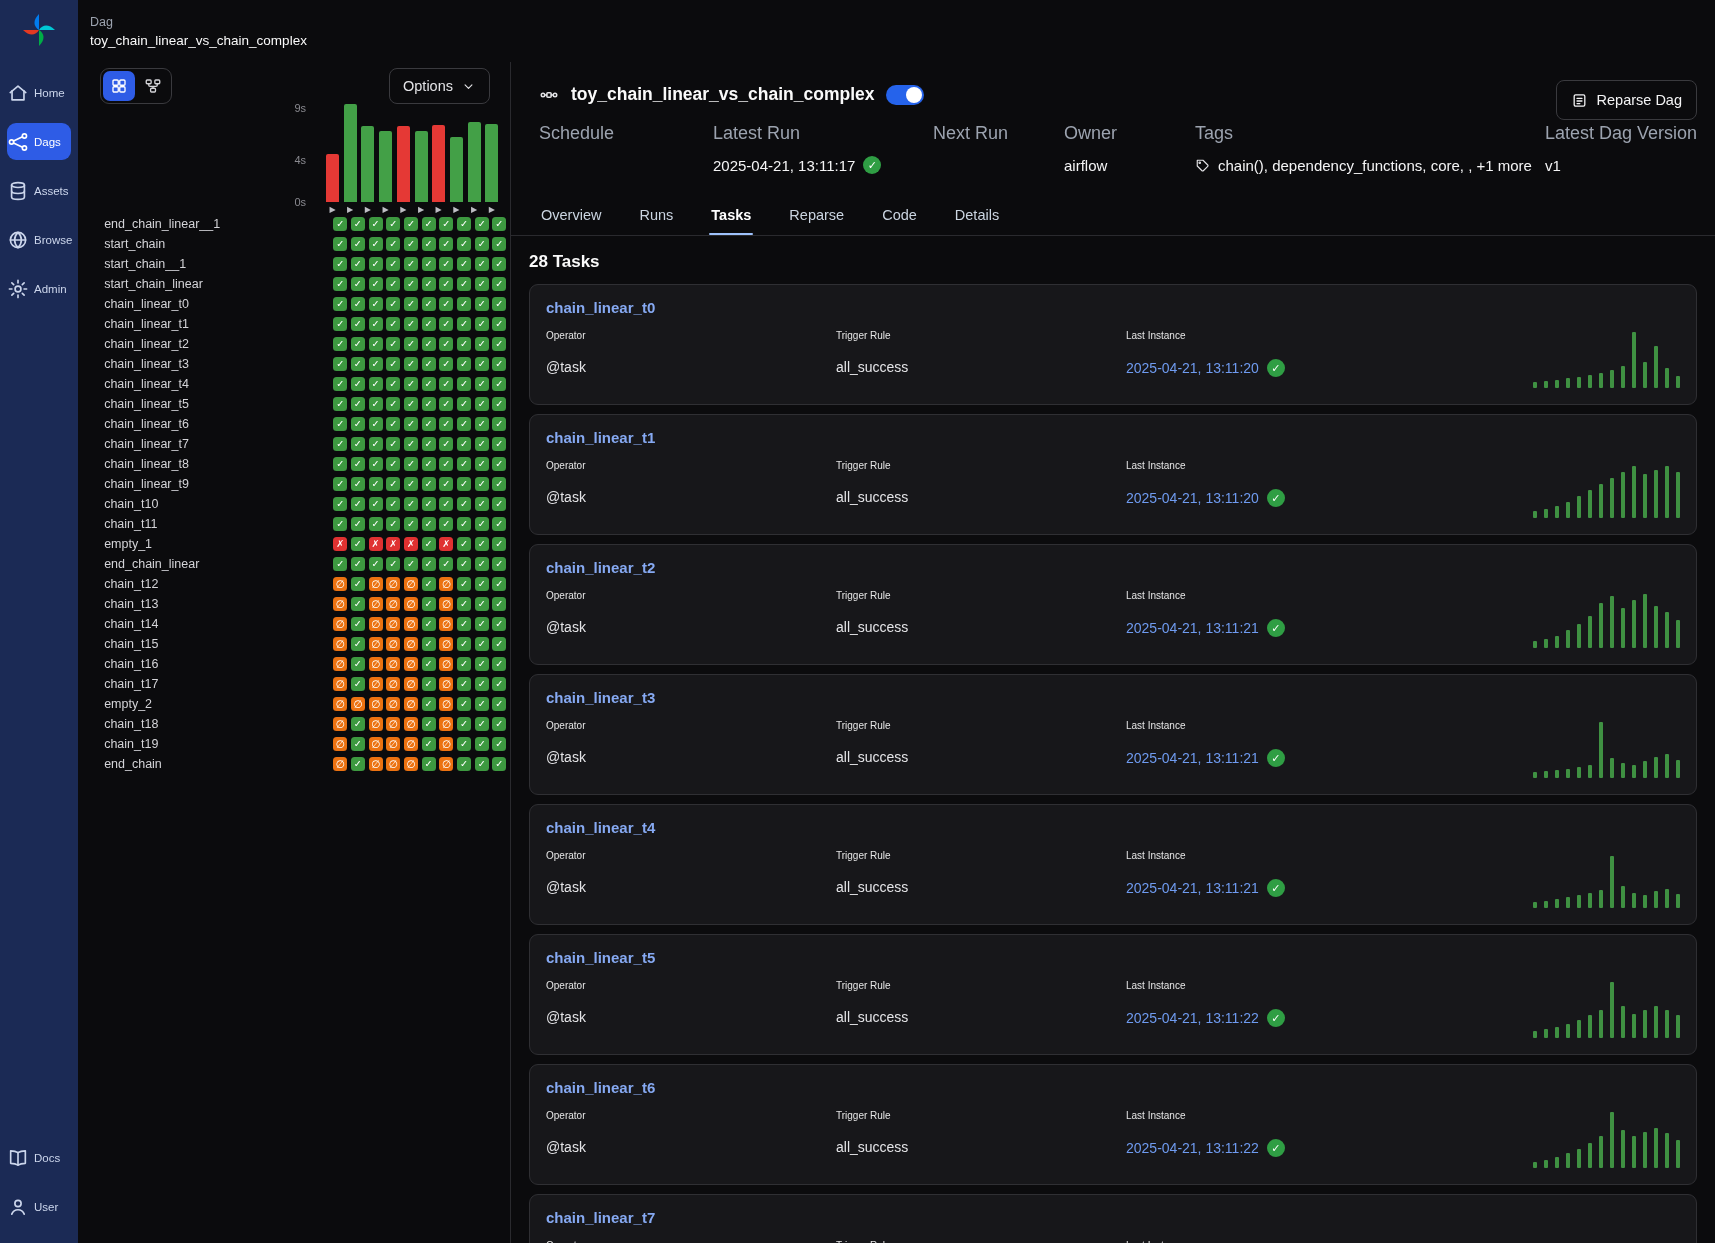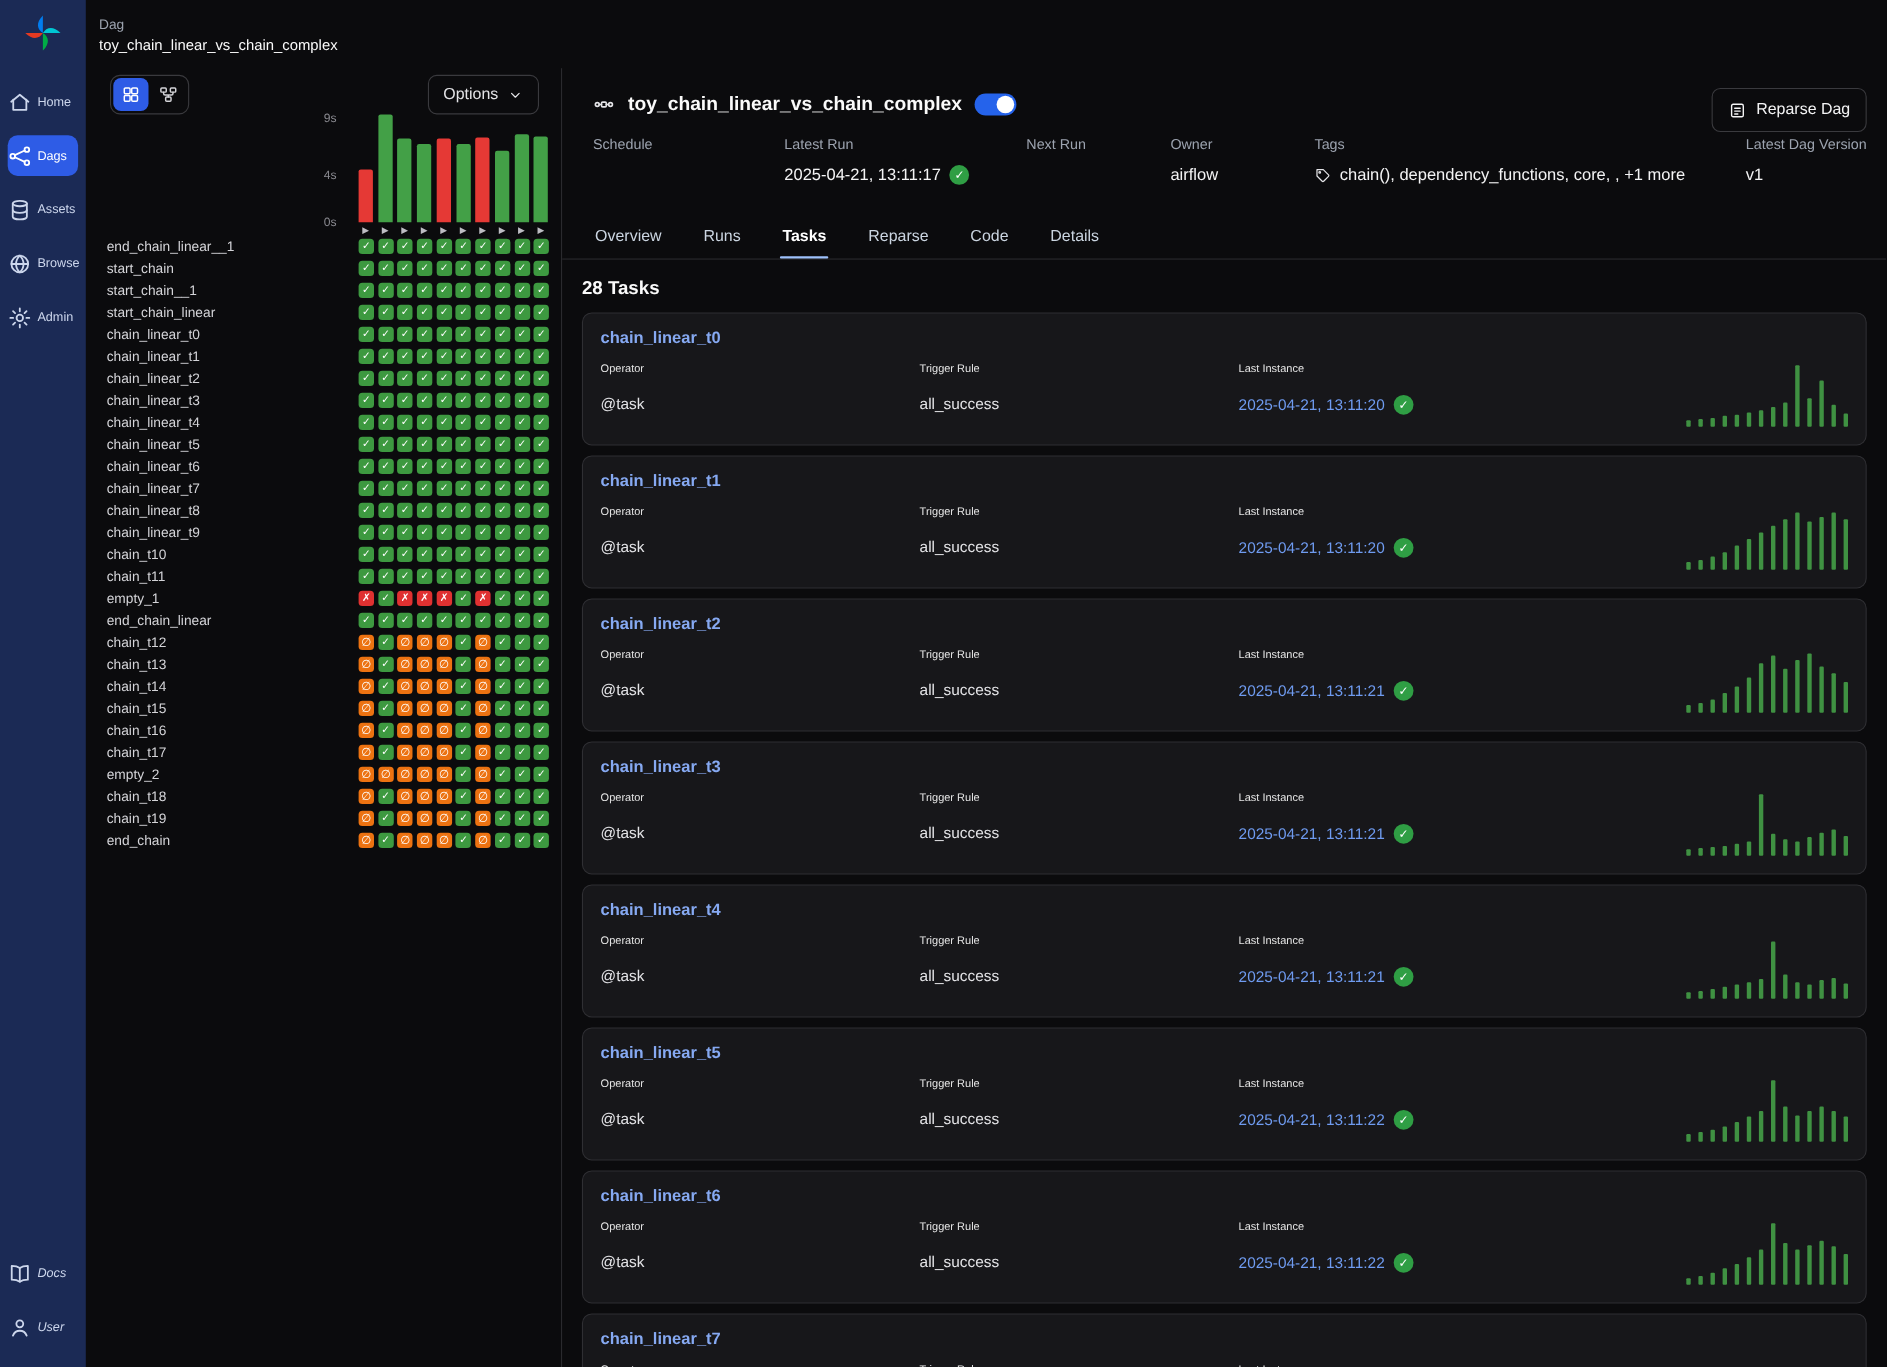--- a/index.html
+++ b/index.html
@@ -12,21 +12,21 @@
   .app { display:flex; width:100%; height:100%; }
 
   
   .sidebar { width:78px; flex-shrink:0; background:#1b2a55; display:flex; flex-direction:column; align-items:center; }
   .logo { margin:10px 0 24px; width:40px; height:40px; cursor:pointer; }
   .nav { display:flex; flex-direction:column; align-items:center; width:100%; }
   .nav-item { width:64px; padding:8px 0 7px; border-radius:9px; display:flex; align-items:center; gap:5px; margin-bottom:12px; color:#ccd6ec; cursor:pointer; }
   .nav-item.active { background:#2e5ce6; color:#fff; }
   .nav-ic svg { width:22px; height:22px; }
   .nav-label { font-size:11.5px; }
-  .sidebar-bottom { margin-top:auto; margin-bottom:6px;font-style:italic; }
+  .sidebar-bottom { margin-top:auto; margin-bottom:6px; }
 
   
   .main { flex:1; display:flex; flex-direction:column; min-width:0; }
   .topbar { height:62px; flex-shrink:0; display:flex; align-items:center; padding:0 18px 0 12px; }
   .bc-label { font-size:12.5px; color:#9ca3af; }
   .bc-value { font-size:13.5px; color:#fafafa; margin-top:4px; cursor:pointer; }
   .topbar-right { margin-left:auto; display:flex; align-items:center; gap:10px; }
   .searchbox { width:198px; height:38px; background:#1f1f24; border:1px solid #35353a; border-radius:8px; display:flex; align-items:center; padding:0 11px; gap:9px; color:#a1a1aa; cursor:pointer; }
   .searchbox svg { width:16px; height:16px; }
   .search-label { font-size:14px; color:#d4d4d8; }
@@ -49,40 +49,40 @@
   .axis-labels { position:absolute; left:196px; top:0; width:44px; height:150px; }
   .axis-label { position:absolute; right:12px; font-size:11px; color:#8a8a90; }
   .duration-chart { position:absolute; left:248px; top:40px; width:178px; height:100px; }
   .run-bar { position:absolute; bottom:0; width:13px; border-radius:2px 2px 0 0; cursor:pointer; }
   .bar-s { background:#43a047; }
   .bar-f { background:#e53935; }
   .run-icons { position:absolute; left:248px; top:142px; width:178px; height:11px; }
   .run-type { position:absolute; top:0; width:13px; text-align:center; font-size:8px; line-height:11px; color:#bdbdc3; cursor:pointer; font-family:"DejaVu Sans",sans-serif; }
 
   .grid-rows { position:absolute; top:152px; left:0; right:0; }
-  .grid-row { display:flex; align-items:center; height:20px; }
+  .grid-row { display:flex; align-items:center; height:20px;justify-content:flex-end; }
   .row-name { flex:0 0 248px; padding-left:19px; font-size:12.5px; color:#d4d4d8; white-space:nowrap; overflow:hidden; cursor:pointer; }
   .cell { width:14px; height:14px; border-radius:3.5px; margin-right:3.7px; display:grid; place-items:center; font-family:"DejaVu Sans",sans-serif; font-size:9.5px; line-height:1; color:#fff; cursor:pointer; flex-shrink:0; }
   .cell.s { background:#3d9940; }
   .cell.f { background:#e03131; }
   .cell.u { background:#ec7211; font-size:10.5px; }
 
   
   .detail-panel { flex:1; position:relative; padding:0 18px; overflow:hidden; min-width:0; }
   .reparse-btn { position:absolute; top:18px; right:18px; height:40px; padding:0 14px; border:1px solid #3a3a3e; border-radius:8px; background:transparent; color:#f4f4f5; font-size:14.5px; display:flex; align-items:center; gap:9px; cursor:pointer; font-family:inherit; }
   .reparse-btn svg { width:17px; height:17px; }
   .dag-header { display:flex; align-items:center; gap:12px; margin:22px 0 0 10px; }
   .dag-ic { color:#e4e4e7; } .dag-ic svg { width:20px; height:20px; }
   .dag-title { font-size:17.5px; font-weight:700; color:#fafafa; }
   .toggle { width:38px; height:20px; border-radius:10px; background:#2563eb; position:relative; cursor:pointer; flex-shrink:0; }
   .toggle-knob { position:absolute; right:2px; top:2px; width:16px; height:16px; border-radius:50%; background:#fff; }
 
   .dag-meta { position:relative; height:64px; margin:18px 0 0 10px; }
   .meta-col { position:absolute; top:0; white-space:nowrap; }
-  .meta-label { font-size:13px; color:#9ca3af; }
+  .meta-label { font-size:18px; color:#9ca3af; }
   .meta-valrow { margin-top:11px; display:flex; align-items:center; gap:8px; min-height:20px; }
   .meta-value { font-size:15px; color:#f4f4f5; }
   .tag-ic { color:#e4e4e7; } .tag-ic svg { width:15px; height:15px; }
   .check-badge { width:18px; height:18px; border-radius:50%; background:#2f9e44; color:#fff; font-size:11px; display:inline-grid; place-items:center; font-family:"DejaVu Sans",sans-serif; flex-shrink:0; }
 
   .tabs { display:flex; gap:34px; margin:12px 0 0 10px; }
   .tab { font-size:14.5px; color:#cbd5e1; padding:8px 2px 12px; cursor:pointer; position:relative; }
   .tab.active { color:#fff; font-weight:600; }
   .tab.active::after { content:""; position:absolute; left:0; right:0; bottom:0; height:2px; background:#9ec1fb; border-radius:1px; }
   .tabs-divider { height:1px; background:#2a2a2e; margin:0 -18px; }

